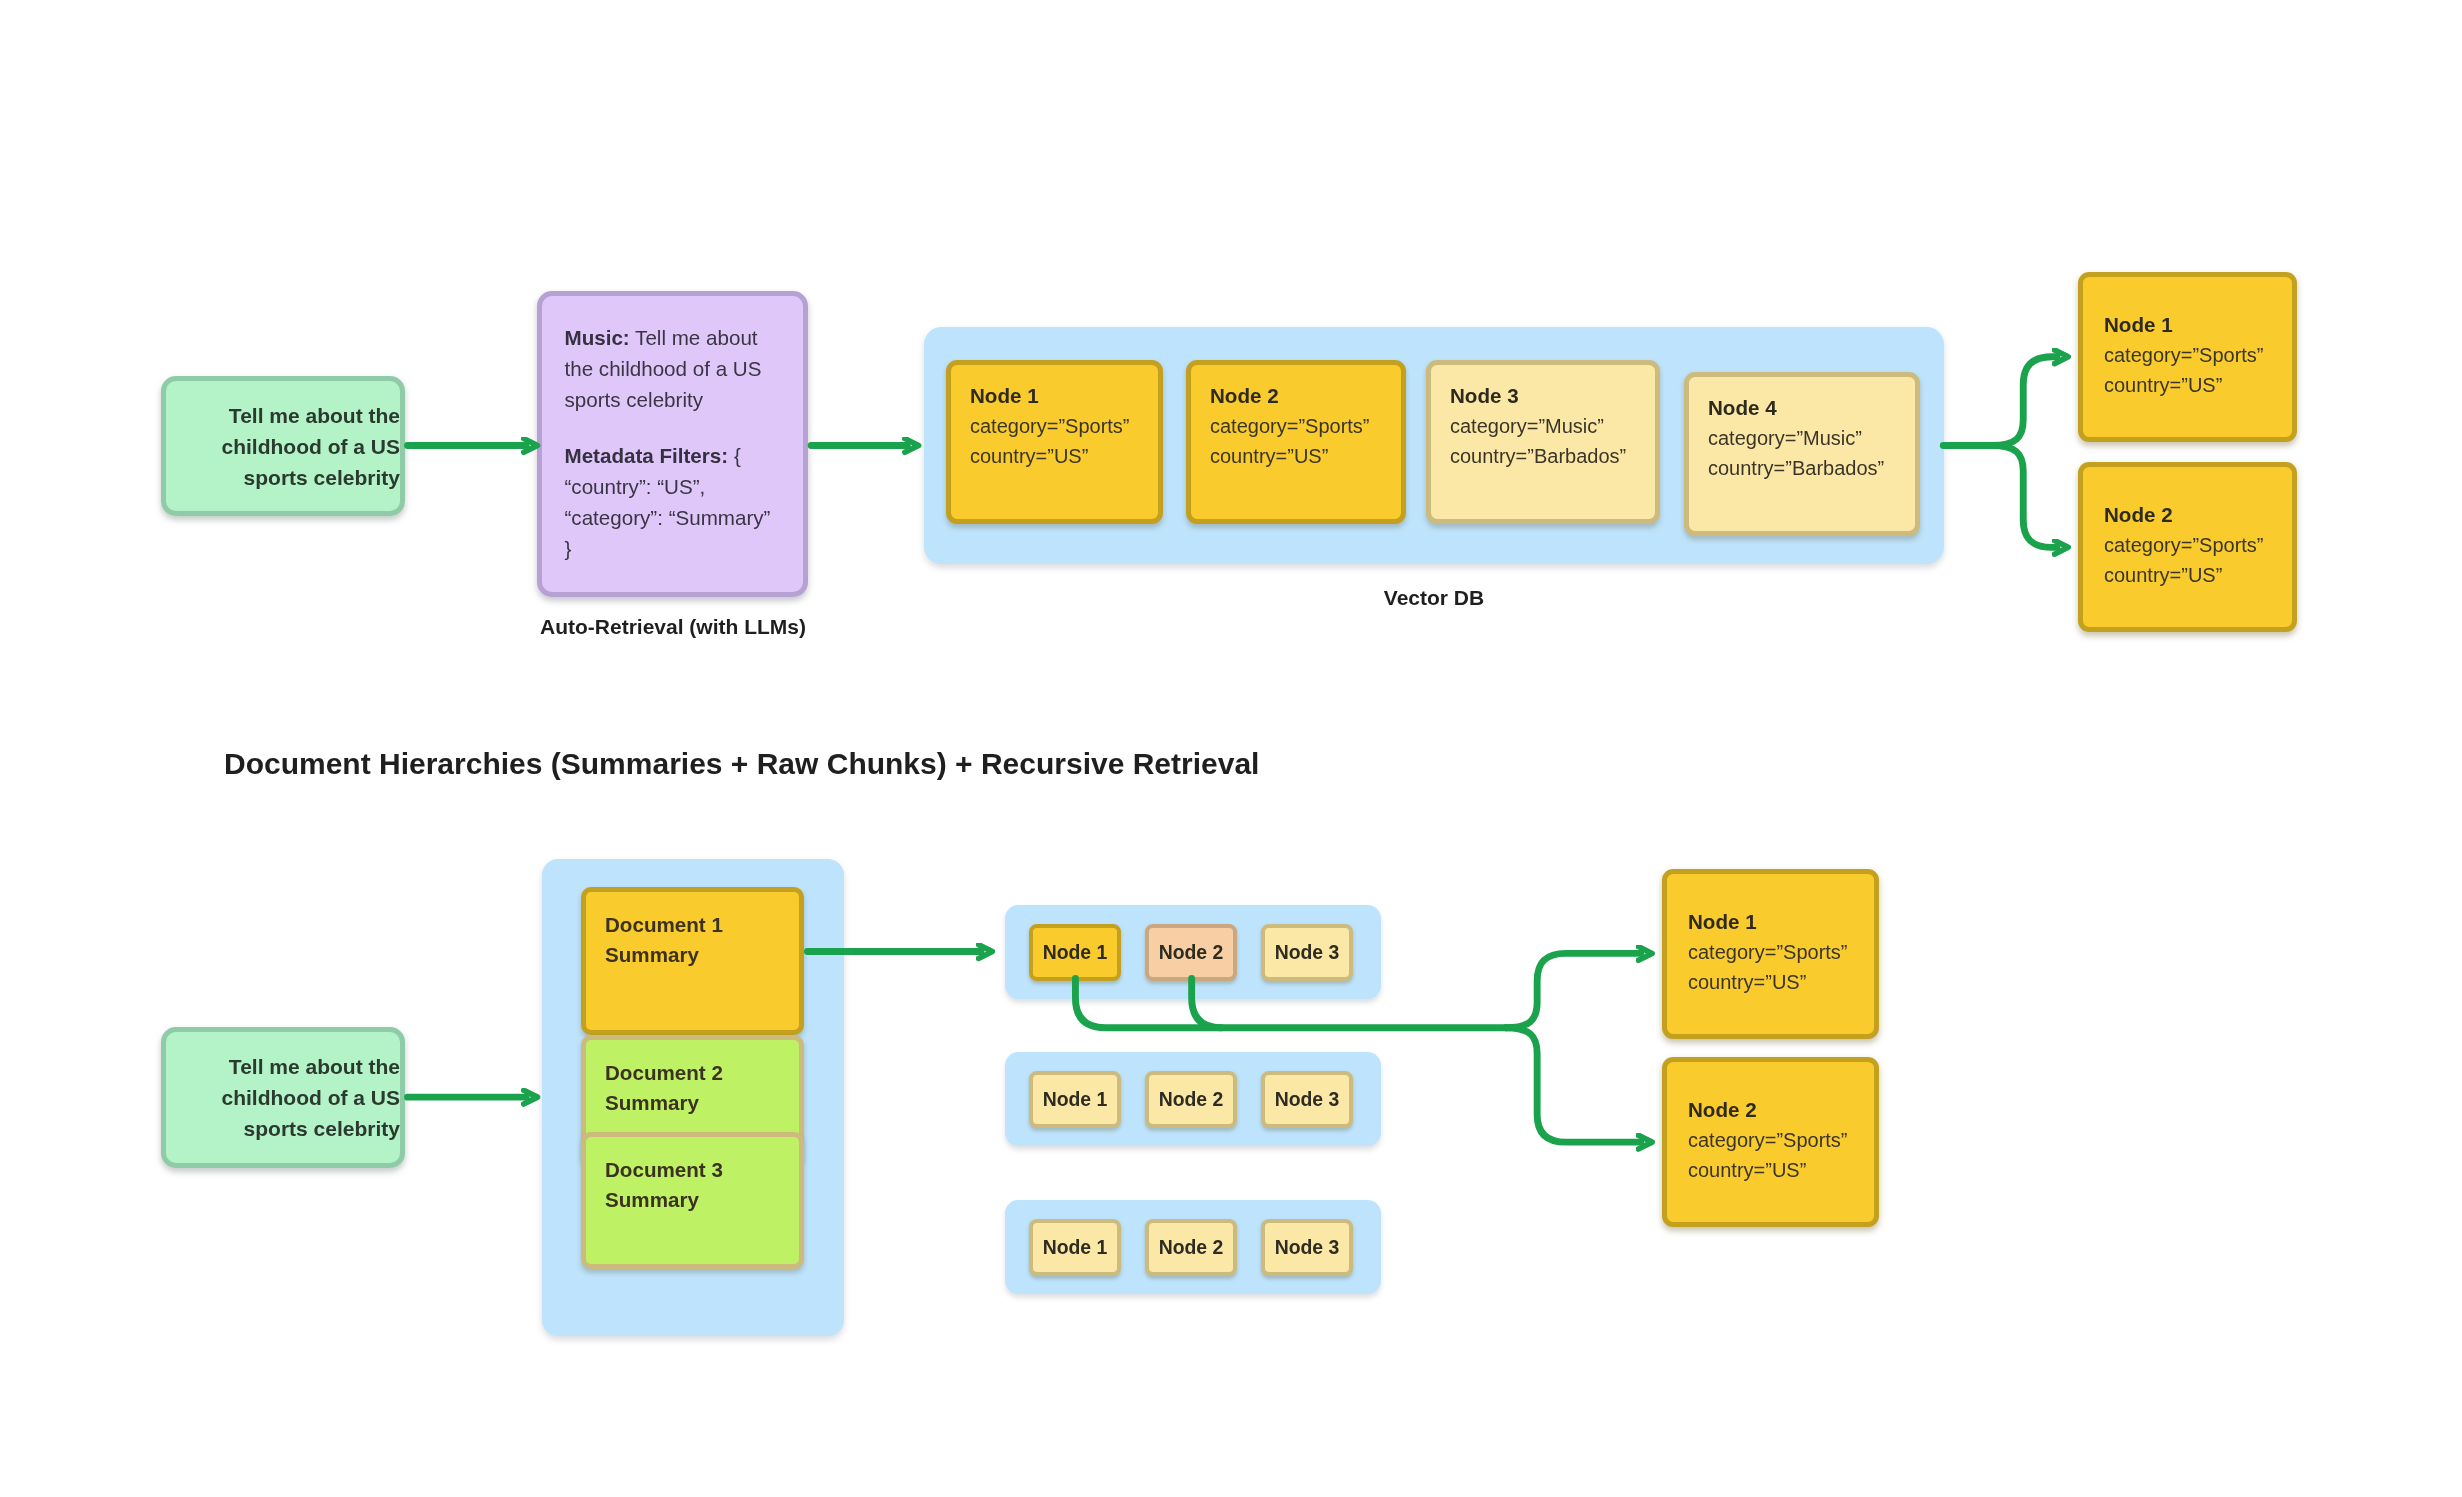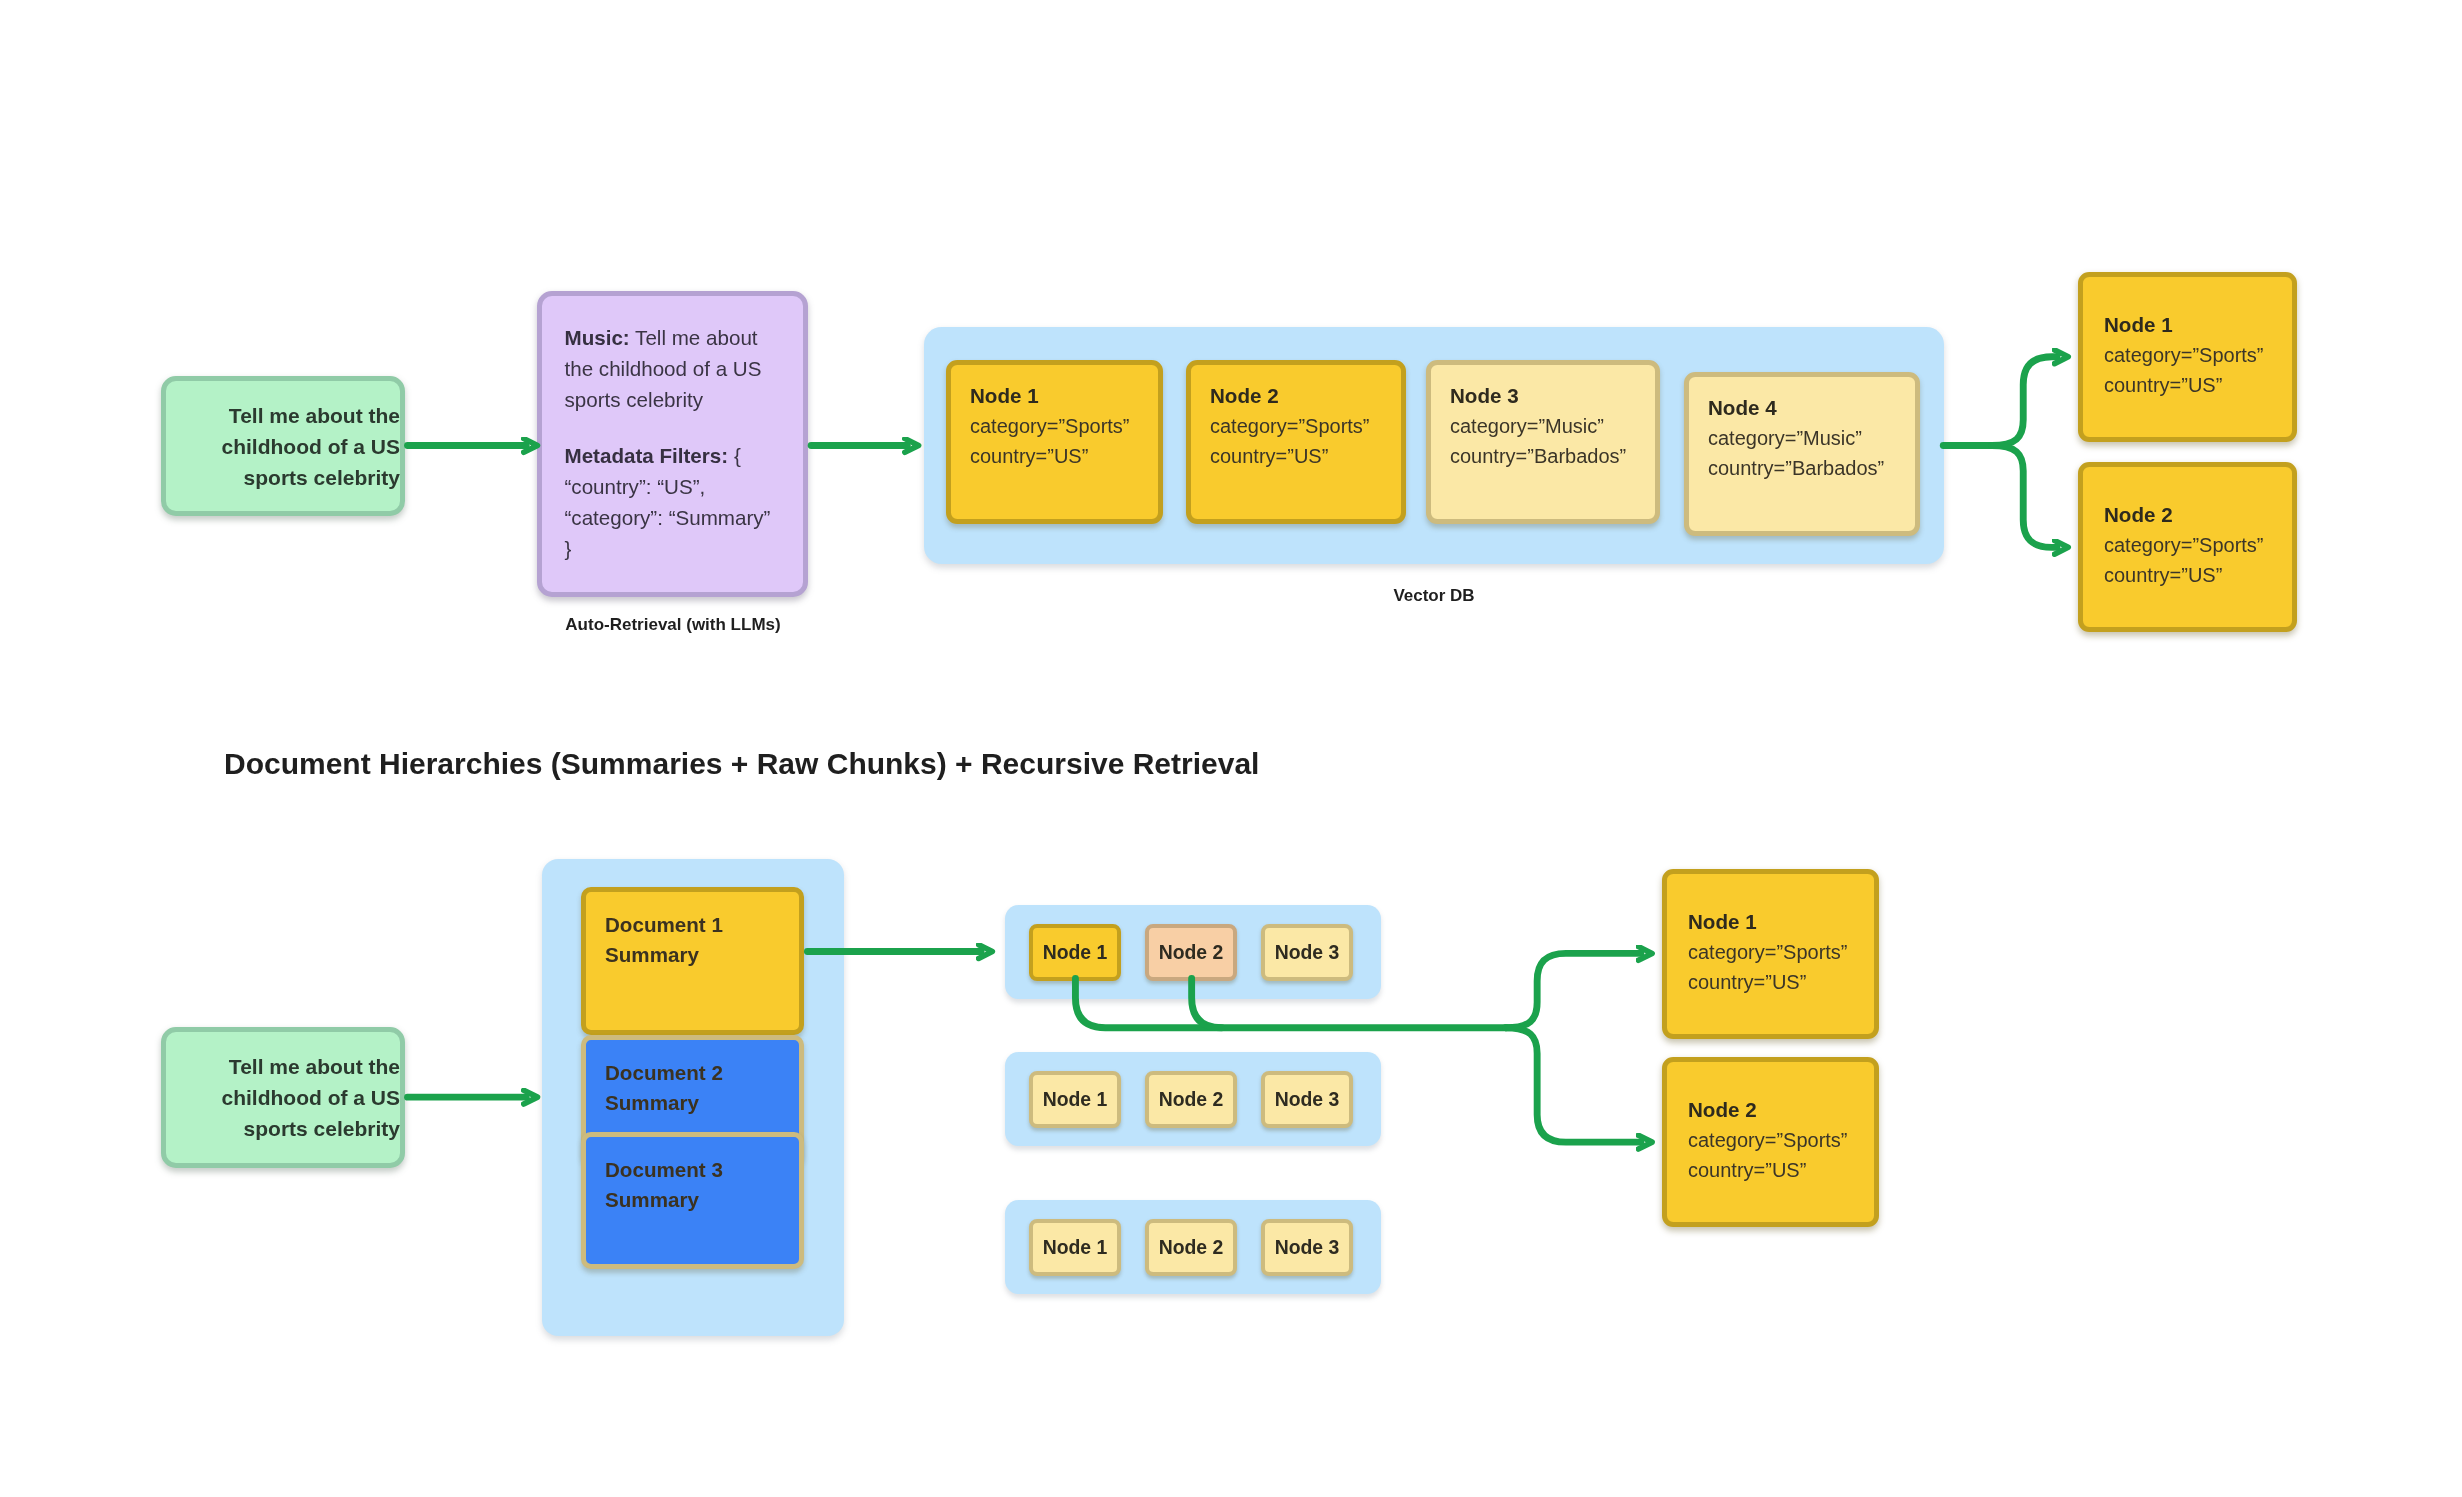--- a/index.html
+++ b/index.html
@@ -34,28 +34,28 @@
   }
   .node.bright{background:#F9CB2D;border:5px solid #C3A01E;}
   .node.pale{background:#FBE8A6;border:5px solid #CDBB7E;}
   .node-title{font-size:20.6px;font-weight:700;color:#2E2A1E;line-height:30px;}
   .node-line{font-size:20px;color:#3B3528;line-height:30px;}
   .result-node{
     background:#F9CB2D;border:5px solid #C3A01E;border-radius:11.2px;
     padding:32.5px 0 0 21px;box-shadow:0 3.7px 6.2px rgba(120,110,60,0.4);
   }
   .caption{
-    position:absolute;font-size:17px;font-weight:700;color:#1f1f1f;text-align:center;
+    position:absolute;font-size:21px;font-weight:700;color:#1f1f1f;text-align:center;
     white-space:nowrap;
   }
   .doc-box{
     border-radius:10px;padding:17.5px 0 0 19px;box-shadow:0 3.1px 5px rgba(100,95,60,0.3);
   }
   .doc-box.bright{background:#F9CB2D;border:5px solid #C3A01E;}
-  .doc-box.pale{background:#3b82f6;border:5px solid #CDBB7E;}
+  .doc-box.pale{background:#bef264;border:5px solid #CDBB7E;}
   .doc-line{font-size:20.6px;font-weight:700;color:#3B3220;line-height:30px;}
   .chunk-row{
     background:#BEE3FC;border-radius:13.7px;box-shadow:0 3.1px 5px rgba(110,120,130,0.22);
   }
   .chunk-node{
     border-radius:8.1px;display:flex;align-items:center;justify-content:center;
     font-size:19.4px;font-weight:700;color:#2E2B20;box-shadow:0 2.5px 3.7px rgba(100,95,60,0.3);
   }
   .chunk-node.bright{background:#F9CB2D;border:4.4px solid #C3A01E;}
   .chunk-node.pale{background:#FBE8A6;border:4.4px solid #CDBB7E;}

